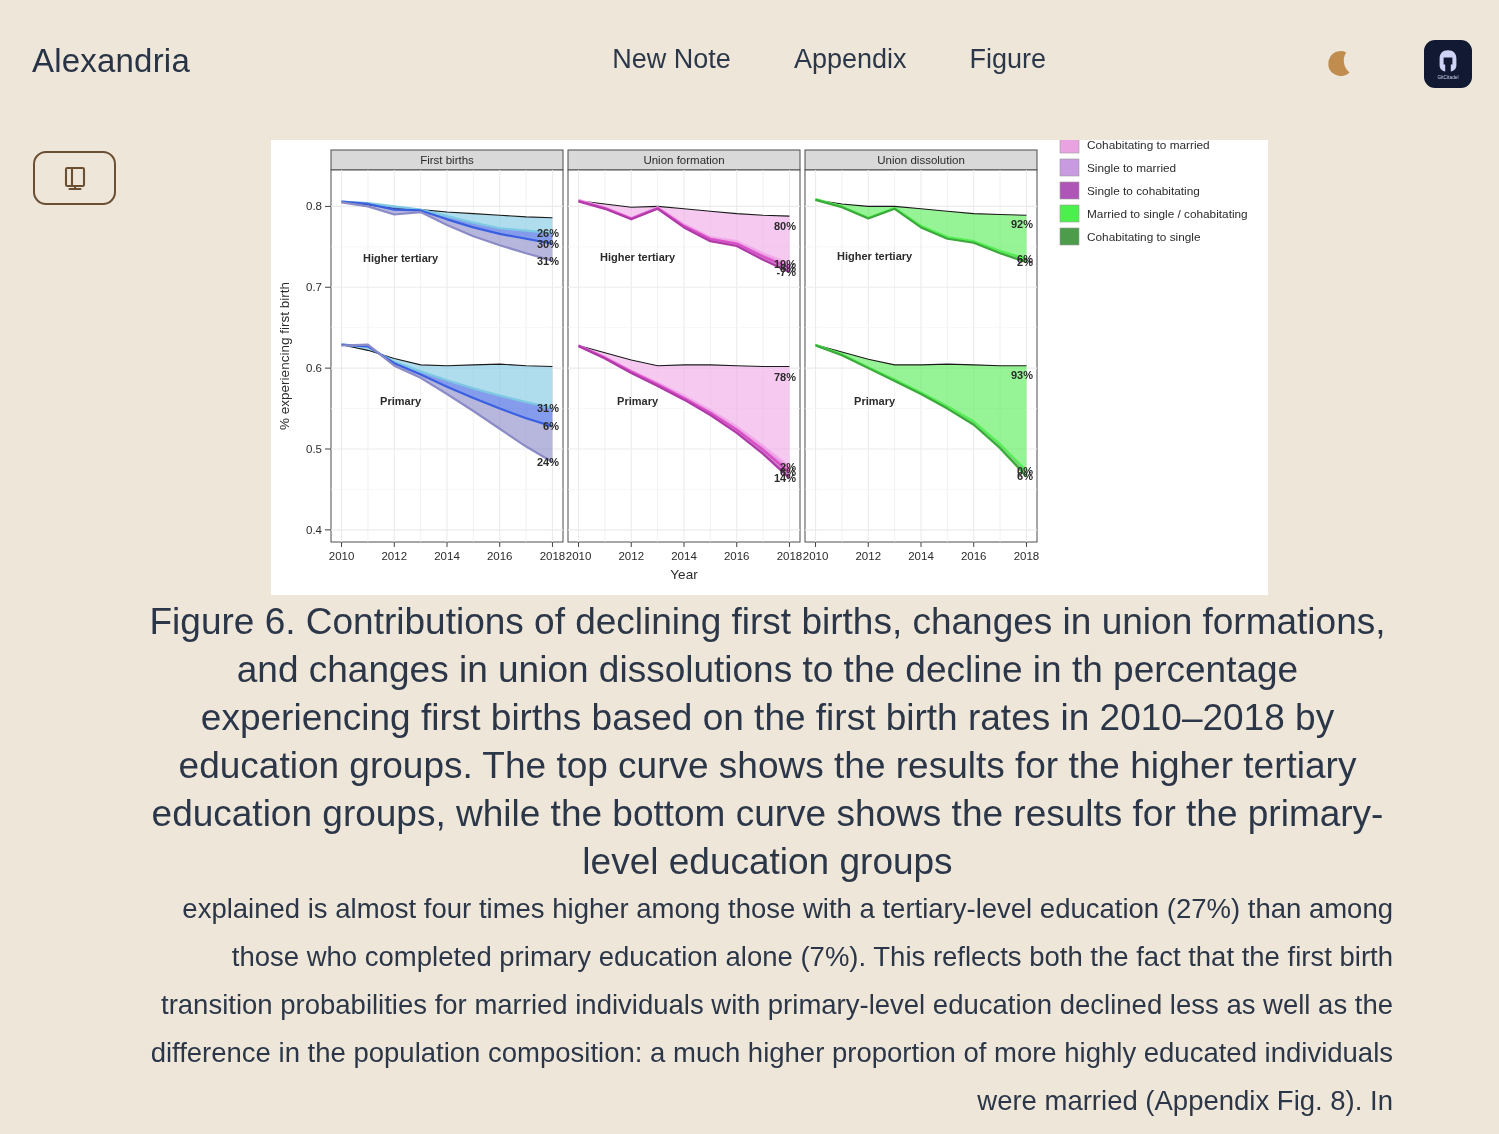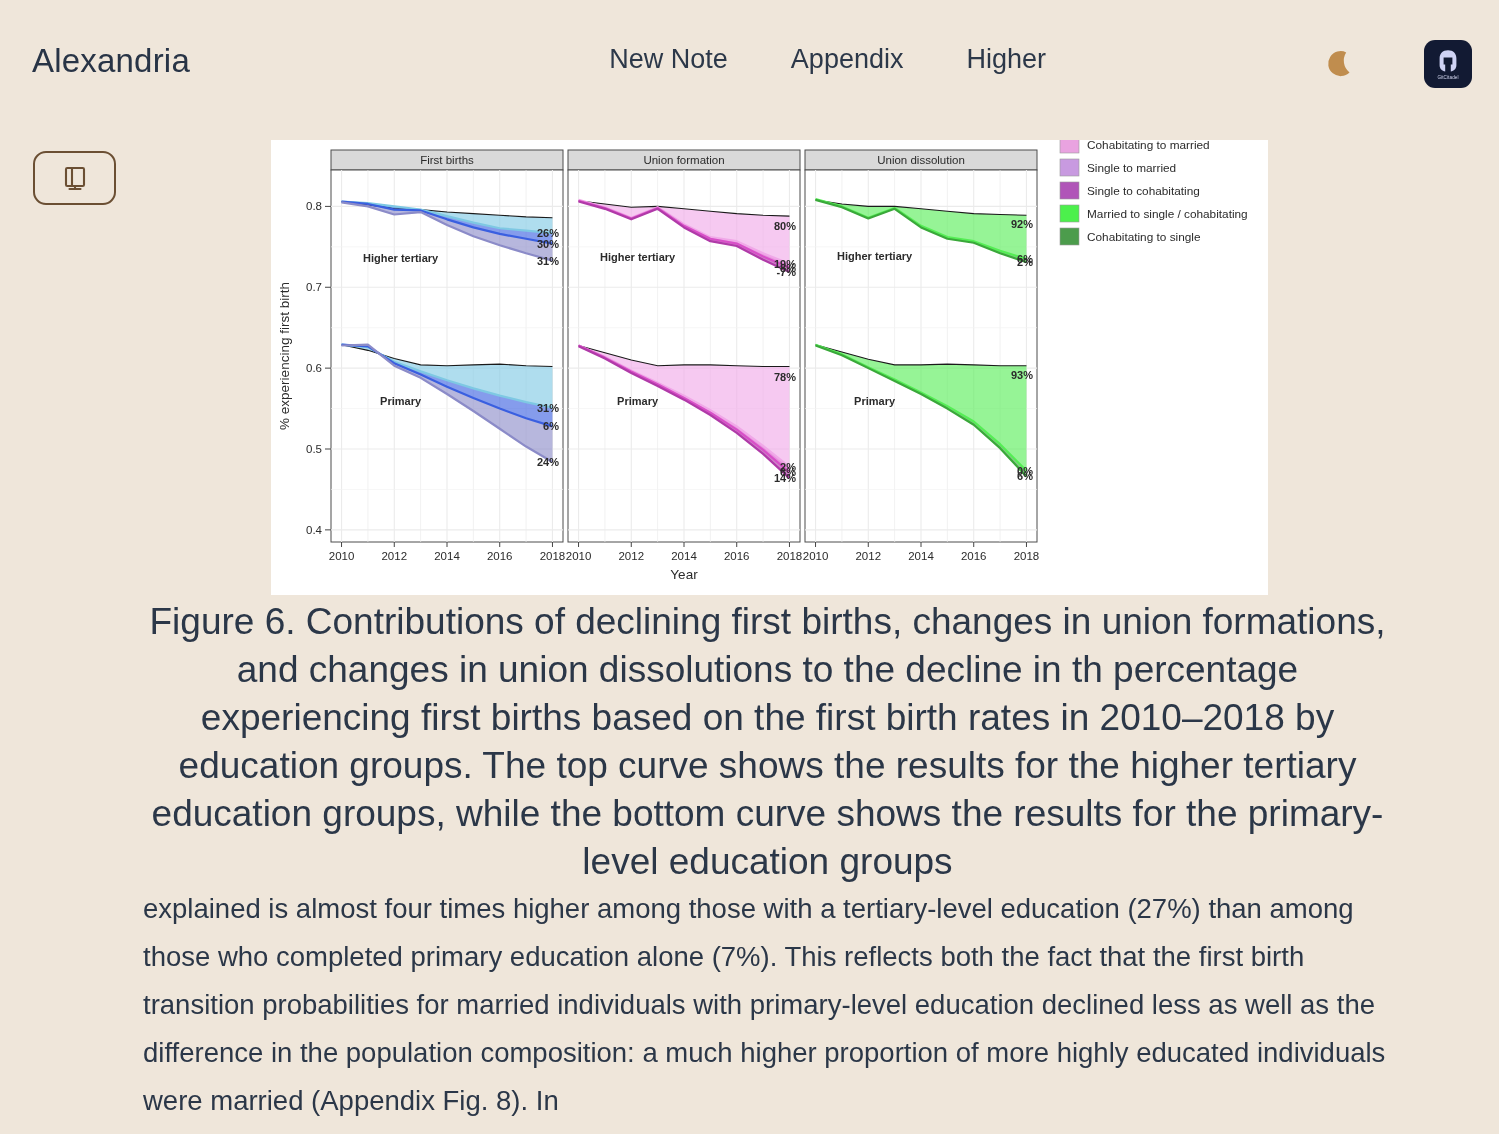--- a/index.html
+++ b/index.html
@@ -77,21 +77,21 @@
     width: 1255px;
     text-align: center;
     font-size: 37px; line-height: 48px;
     color: #2b3748;
   }
   #body-paragraph {
     position: absolute; left: 143px; top: 763px;
     width: 1250px;
     font-size: 27.5px; line-height: 48px;
     color: #2b3748;
-    text-align: left;
+    text-align: right;
   }
   #body-paragraph-next {
     position: absolute; left: 143px; top: 1003px;
     width: 1250px;
     font-size: 27.5px; line-height: 48px;
     color: #2b3748;
     overflow: hidden; height: 12px;
   }
 
   
@@ -99,21 +99,21 @@
 </style>
 </head>
 <body>
 
 <div id="app-header">
   <div id="brand-title">Alexandria</div>
 
   <nav id="primary-nav">
     <a class="nav-link">New Note</a>
     <a class="nav-link">Appendix</a>
-    <a class="nav-link">Higher</a>
+    <a class="nav-link">Figure</a>
   </nav>
 
   <div id="theme-toggle">
     <svg width="38" height="38" viewBox="0 0 38 38">
       <path d="M26.5 25.5 A12.5 12.5 0 1 1 23.2 5.4 A15.2 15.2 0 0 0 26.5 25.5 Z" fill="#c08d4e" transform="translate(1,3)"></path>
     </svg>
   </div>
 
   <div id="app-badge">
     <svg width="26" height="26" viewBox="0 0 26 26">

